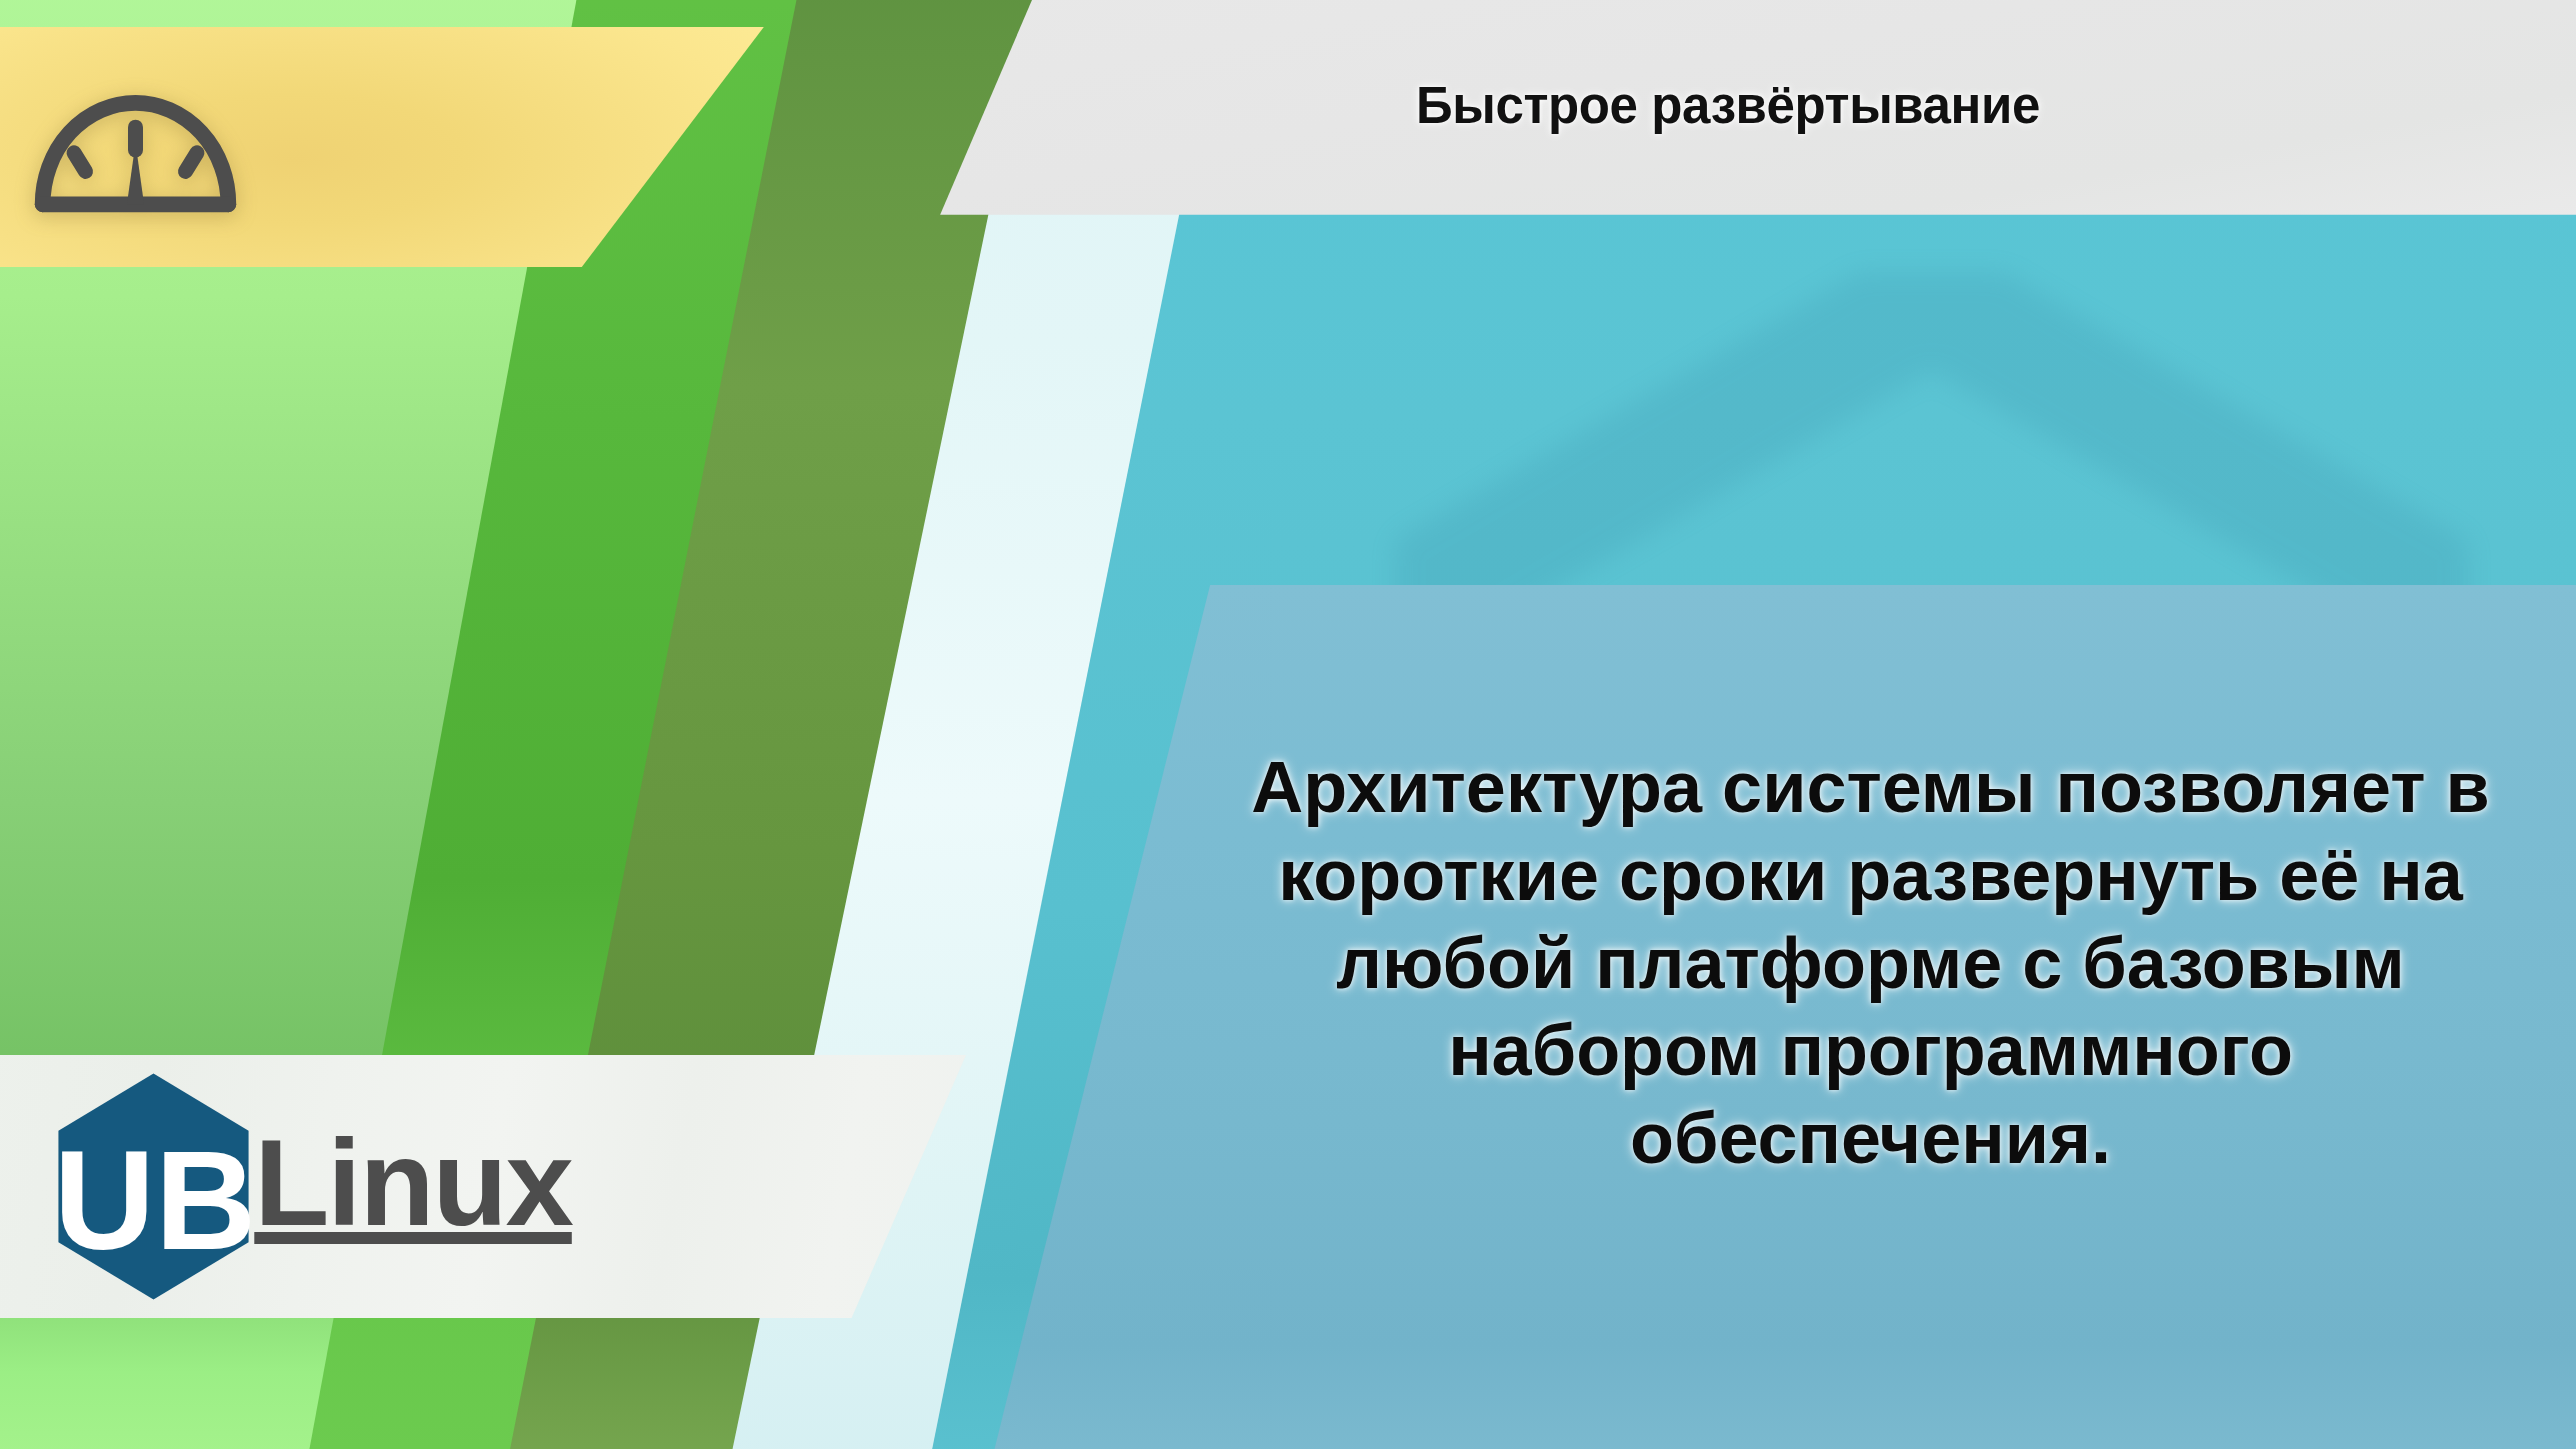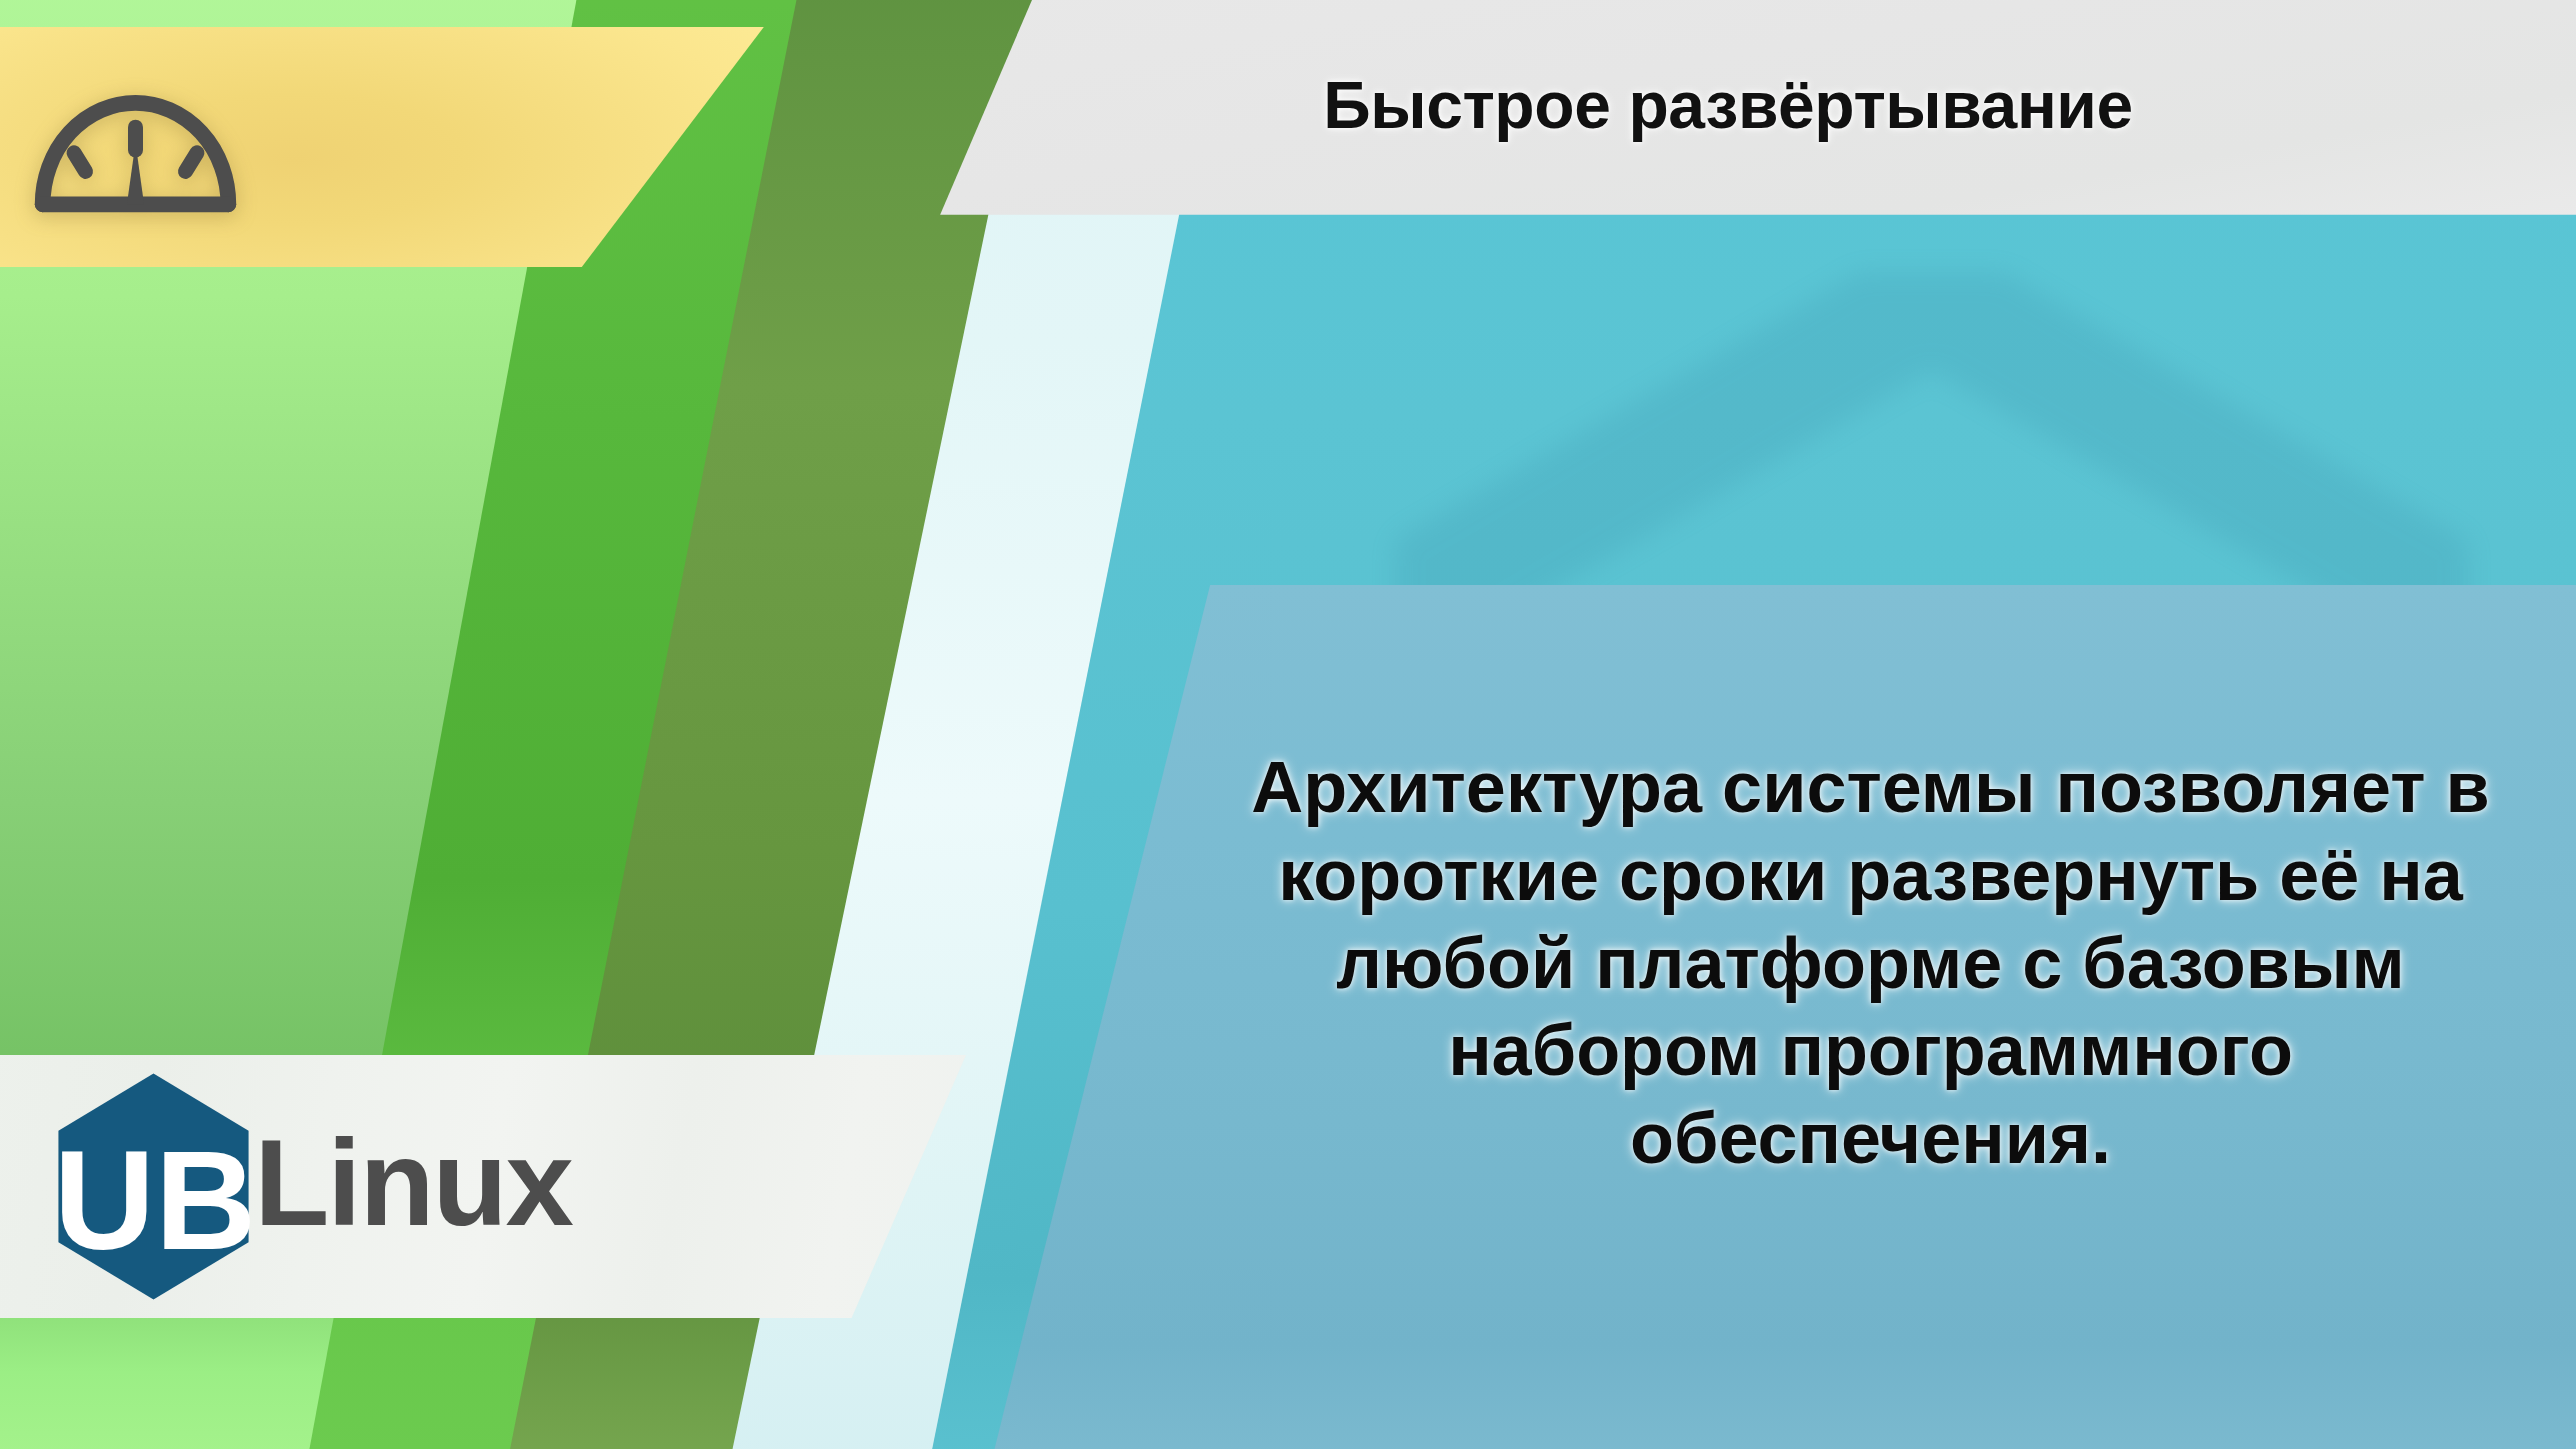--- a/index.html
+++ b/index.html
@@ -98,21 +98,21 @@
     background: linear-gradient(170deg, #E8E8E8 0%, #E6E6E6 40%, #E4E5E4 75%, #EAEAEA 100%);
     clip-path: polygon(6.4% 0, 100% 0, 100% 100%, 0.6% 100%);
     filter: drop-shadow(-11.4px 7.2px 15.7px rgba(0,0,0,0.28));
     display: flex;
     align-items: center;
     justify-content: center;
   }
   #title-text {
     margin-top: 10px;
     margin-right: 93px;
-    font-size: 66px;
+    font-size: 51px;
     font-weight: bold;
     color: #111111;
     letter-spacing: -0.4px;
     white-space: nowrap;
     text-shadow: 0 0 10px rgba(255,255,255,0.95), 0 0 4.3px rgba(255,255,255,0.9);
   }
 
   
   #icon-panel {
     position: absolute;
@@ -153,20 +153,21 @@
     flex: 0 0 auto;
   }
   #logo-wordmark {
     margin-left: 4.3px;
     font-size: 123px;
     font-weight: bold;
     color: #4D4D4D;
     letter-spacing: -2.1px;
     line-height: 1;
     margin-top: -7.2px;
+    text-decoration: underline;
   }
 
   
   #body-text {
     position: absolute;
     left: 1216px;
     top: 744px;
     width: 1309px;
     text-align: center;
     font-size: 72px;

